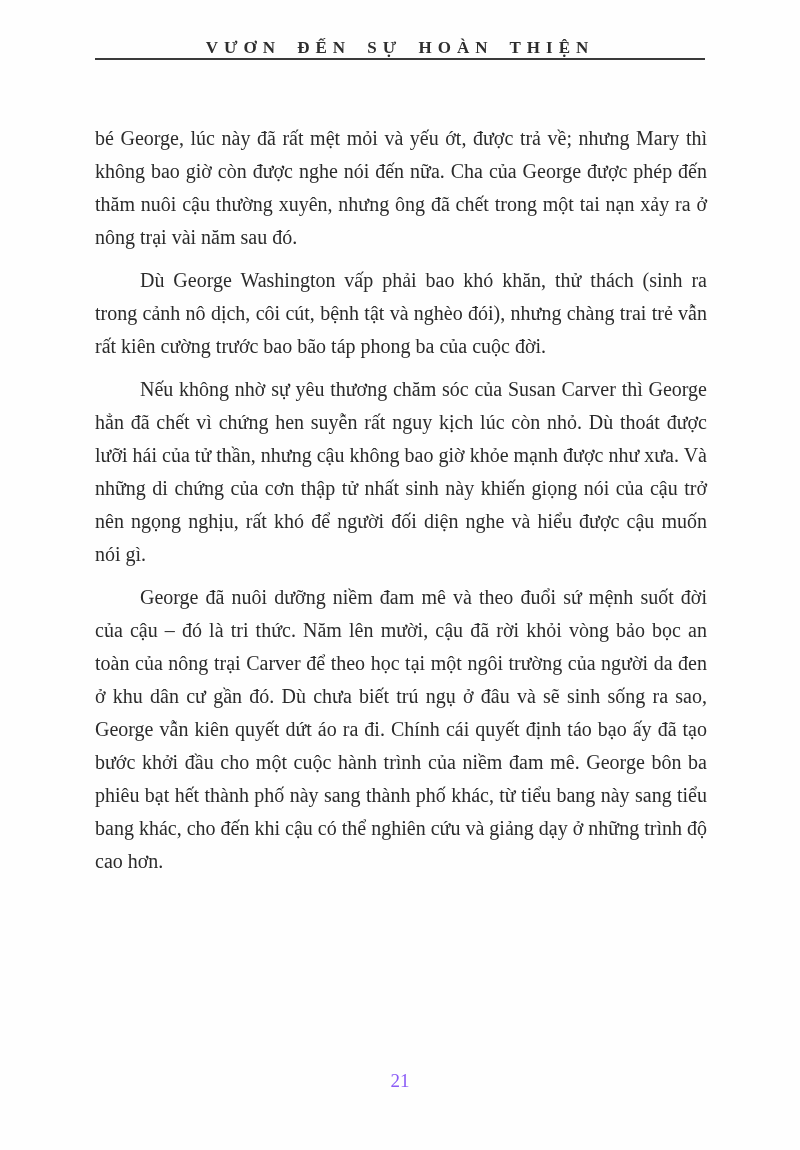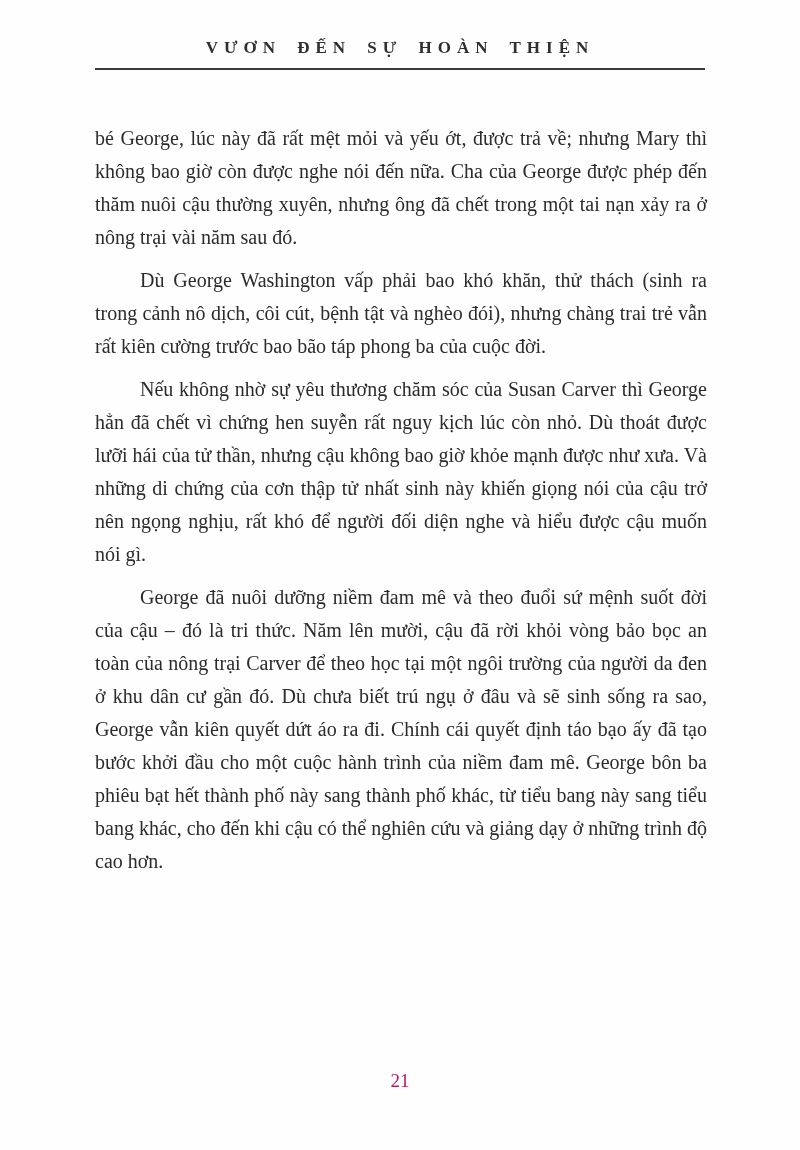--- a/index.html
+++ b/index.html
@@ -23,21 +23,20 @@
     left: 95px;
     width: 610px;
     text-align: center;
   }
   .header-title {
     font-size: 17px;
     font-weight: bold;
     letter-spacing: 6px;
     word-spacing: 6px;
     color: #2e2e2e;
-    padding-bottom: 10px;
   }
   .header-rule {
     border-bottom: 2px solid #3a3a3a;
     width: 100%;
     height: 0;
   }
   .body-text {
     position: absolute;
     top: 122px;
     left: 95px;
@@ -54,21 +53,21 @@
   .body-text p.no-indent {
     text-indent: 0;
   }
   .page-footer {
     position: absolute;
     bottom: 58px;
     left: 0;
     width: 100%;
     text-align: center;
     font-size: 19px;
-    color: #be185d;
+    color: #8b5cf6;
   }
 </style>
 </head>
 <body>
 
 <div class="page">
 
   <div class="running-header">
     <div class="header-title">VƯƠN ĐẾN SỰ HOÀN THIỆN</div>
     <div class="header-rule"></div>

